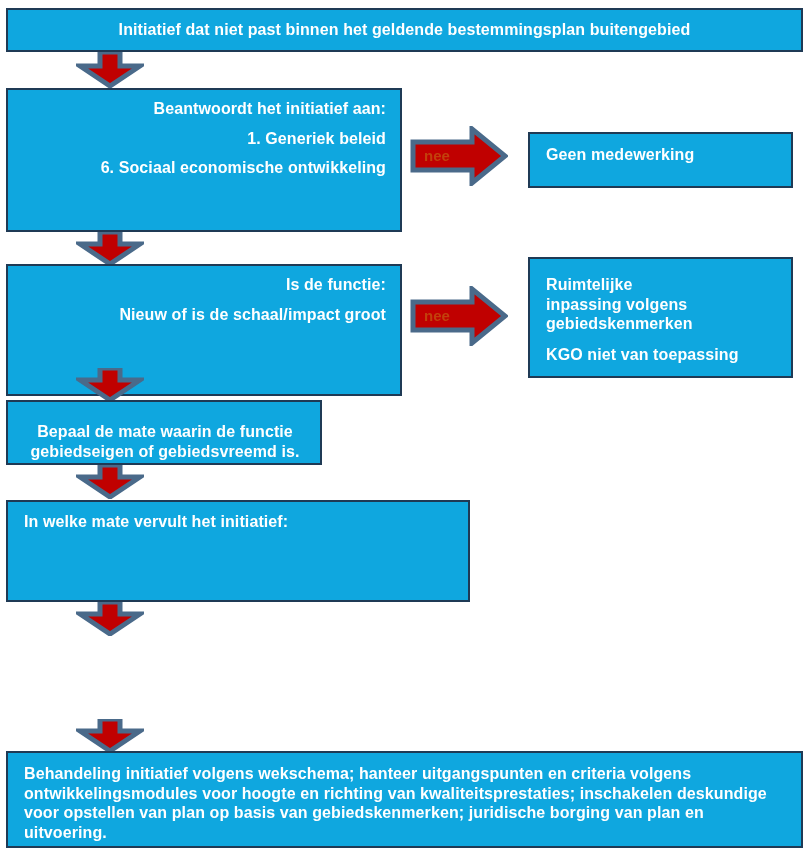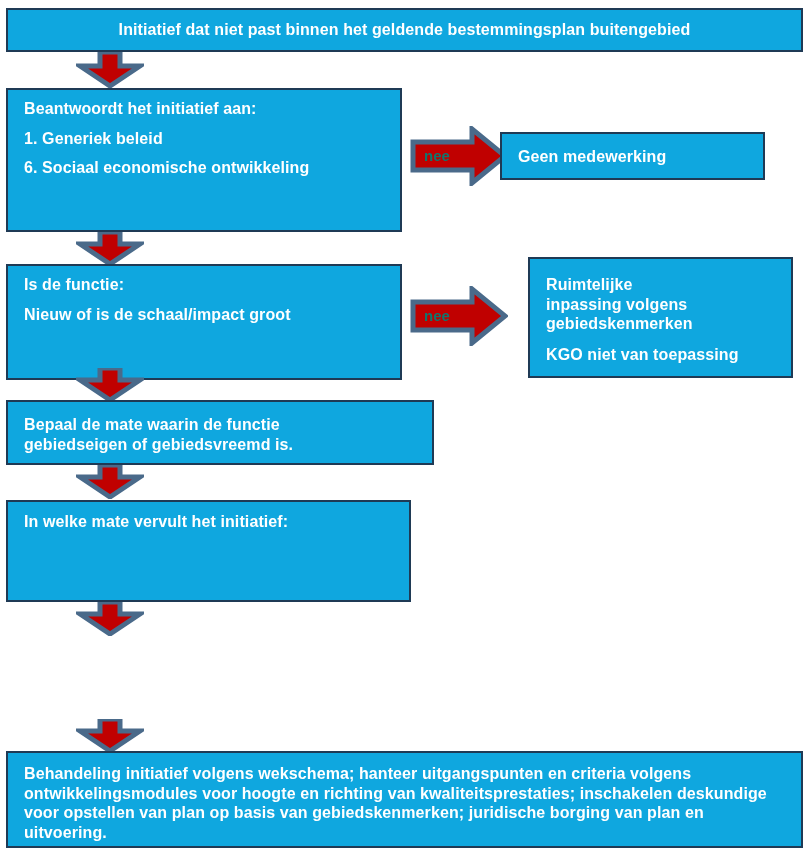--- a/index.html
+++ b/index.html
@@ -48,20 +48,21 @@
   }
 
   
   .node.left-col {
     padding: 10px 14px 10px 16px;
     font-size: 16px;
   }
   .node.left-col .line {
     margin: 0 0 11px 0;
     line-height: 1.16;
+    text-align: right;
   }
   .node.left-col .line:last-child { margin-bottom: 0; }
 
   
   .node .para {
     margin: 0 0 11px 0;
     line-height: 1.22;
   }
   .node .para:last-child { margin-bottom: 0; }
 
@@ -79,21 +80,21 @@
   }
 
   
   .arrow {
     position: absolute;
   }
   .arrow svg { display: block; }
 
   .nee-label {
     position: absolute;
-    color: #0f766e;
+    color: #c2410c;
     font-weight: bold;
     font-size: 15px;
     line-height: 1;
     pointer-events: none;
   }
 </style>
 </head>
 <body>
 
 <div id="flowchart">
@@ -114,31 +115,31 @@
     <span class="line">6. Sociaal economische ontwikkeling</span>
   </div>
 
   <div class="arrow" style="left:410px; top:126px;">
     <svg width="98" height="60" viewBox="0 0 98 60">
       <polygon points="3,16 62,16 62,3 95,30 62,57 62,44 3,44" fill="#C00000" stroke="#4A6A8A" stroke-width="5" stroke-linejoin="miter"></polygon>
     </svg>
   </div>
   <div class="nee-label" style="left:424px; top:148px;">nee</div>
 
-  <div class="node right-col" style="left:500px; top:132px; width:265px; height:48px; display:flex; align-items:flex-end;">
+  <div class="node right-col" style="left:528px; top:132px; width:265px; height:56px; display:flex; align-items:flex-start;">
     <span class="line">Geen medewerking</span>
   </div>
 
   <div class="arrow" style="left:76px; top:232px;">
     <svg width="68" height="34" viewBox="0 0 68 34">
       <polygon points="24,0 44,0 44,12 64,12 34,32 4,12 24,12" fill="#C00000" stroke="#4A6A8A" stroke-width="5" stroke-linejoin="miter"></polygon>
     </svg>
   </div>
 
-  <div class="node left-col" style="left:6px; top:264px; width:396px; height:116px;">
+  <div class="node left-col" style="left:6px; top:264px; width:396px; height:132px;">
     <span class="line">Is de functie:</span>
     <span class="line">Nieuw of is de schaal/impact groot</span>
   </div>
 
   <div class="arrow" style="left:410px; top:286px;">
     <svg width="98" height="60" viewBox="0 0 98 60">
       <polygon points="3,16 62,16 62,3 95,30 62,57 62,44 3,44" fill="#C00000" stroke="#4A6A8A" stroke-width="5" stroke-linejoin="miter"></polygon>
     </svg>
   </div>
   <div class="nee-label" style="left:424px; top:308px;">nee</div>
@@ -147,31 +148,31 @@
     <div class="para" style="max-width:160px;">Ruimtelijke inpassing volgens gebiedskenmerken</div>
     <div class="para">KGO niet van toepassing</div>
   </div>
 
   <div class="arrow" style="left:76px; top:368px;">
     <svg width="68" height="34" viewBox="0 0 68 34">
       <polygon points="24,0 44,0 44,12 64,12 34,32 4,12 24,12" fill="#C00000" stroke="#4A6A8A" stroke-width="5" stroke-linejoin="miter"></polygon>
     </svg>
   </div>
 
-  <div class="node left-col" style="left:6px; top:400px; width:428px; height:65px; padding-top:13px;">
+  <div class="node left-col" style="left:6px; top:400px; width:316px; height:65px; padding-top:20px;text-align:center;">
     <div class="para" style="max-width:320px;">Bepaal de mate waarin de functie gebiedseigen of gebiedsvreemd is.</div>
   </div>
 
   <div class="arrow" style="left:76px; top:465px;">
     <svg width="68" height="34" viewBox="0 0 68 34">
       <polygon points="24,0 44,0 44,12 64,12 34,32 4,12 24,12" fill="#C00000" stroke="#4A6A8A" stroke-width="5" stroke-linejoin="miter"></polygon>
     </svg>
   </div>
 
-  <div class="node left-col" style="left:6px; top:500px; width:405px; height:102px;">
+  <div class="node left-col" style="left:6px; top:500px; width:464px; height:102px;">
     <div class="para">In welke mate vervult het initiatief:</div>
   </div>
 
   <div class="arrow" style="left:76px; top:602px;">
     <svg width="68" height="34" viewBox="0 0 68 34">
       <polygon points="24,0 44,0 44,12 64,12 34,32 4,12 24,12" fill="#C00000" stroke="#4A6A8A" stroke-width="5" stroke-linejoin="miter"></polygon>
     </svg>
   </div>
 
 

